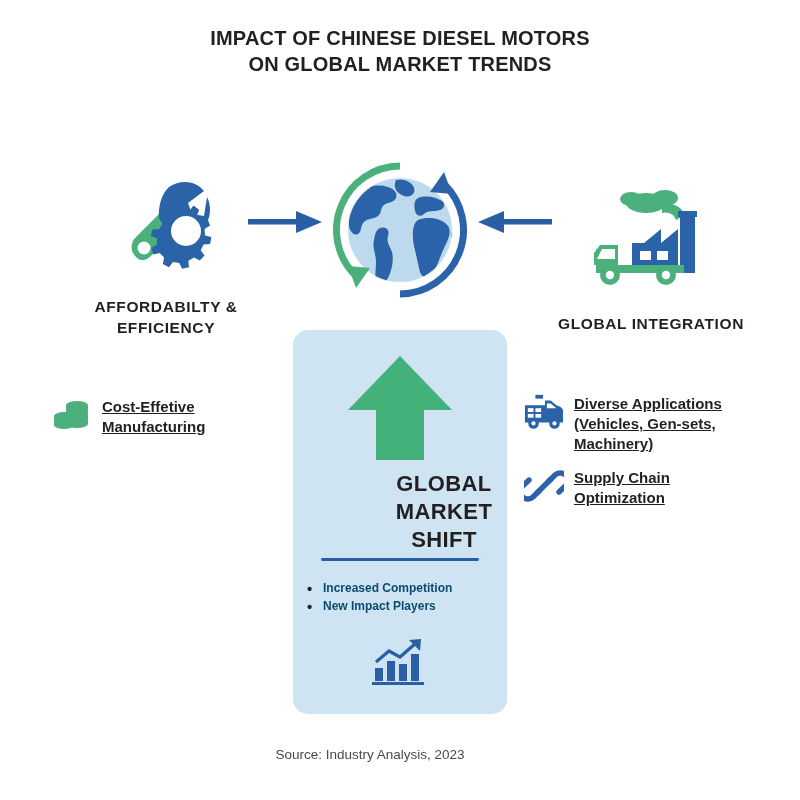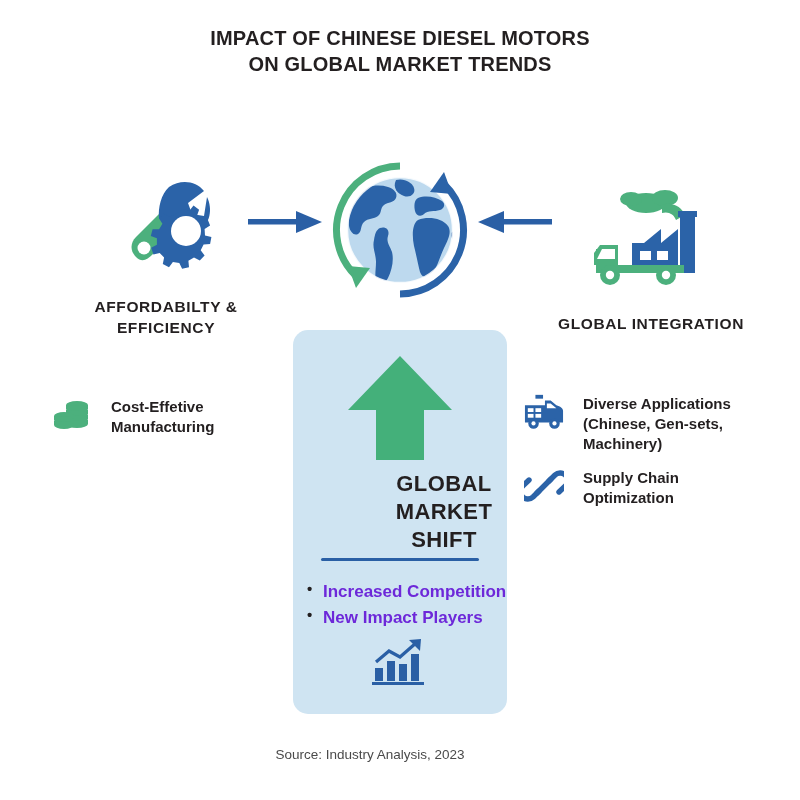--- a/index.html
+++ b/index.html
@@ -123,24 +123,24 @@
     position: absolute;
     left: 12px;
     top: 249px;
     width: 196px;
     margin: 0;
     padding: 0;
     list-style: none;
     text-align: left;
   }
   .card-bullets li {
-    font-size: 17px;
+    font-size: 12px;
     font-weight: bold;
     line-height: 1.5;
-    color: #6d28d9;
+    color: #0c4a6e;
     padding-left: 18px;
     position: relative;
     white-space: nowrap;
   }
   .card-bullets li::before {
     content: "•";
     position: absolute;
     left: 2px;
     top: -1px;
     font-size: 15px;
@@ -153,21 +153,22 @@
     width: 214px;
     display: flex;
     justify-content: center;
   }
 
   
   .feature {
     position: absolute;
     display: flex;
     align-items: flex-start;
-    gap: 19px;
+    gap: 10px;
+    text-decoration: underline;
   }
   .feature .ficon {
     width: 40px;
     min-width: 40px;
     height: 40px;
     display: flex;
     align-items: center;
     justify-content: center;
   }
   .feature .ftext {
@@ -379,21 +380,21 @@
         <rect x="4" y="21" width="6" height="4" fill="#ffffff"></rect>
         <rect x="12" y="21" width="6" height="4" fill="#ffffff"></rect>
         <circle cx="10" cy="31" r="5.5" fill="#2b63a8"></circle>
         <circle cx="10" cy="31" r="2.2" fill="#ffffff"></circle>
         <circle cx="32" cy="31" r="5.5" fill="#2b63a8"></circle>
         <circle cx="32" cy="31" r="2.2" fill="#ffffff"></circle>
       </svg>
     </div>
     <div class="ftext">
       <div>Diverse Applications</div>
-      <div>(Chinese, Gen-sets,</div>
+      <div>(Vehicles, Gen-sets,</div>
       <div>Machinery)</div>
     </div>
   </div>
 
   <div class="feature" id="feature-supply">
     <div class="ficon">
       <svg width="40" height="40" viewBox="0 0 40 40">
         <g fill="none" stroke="#2b63a8" stroke-width="5.4" stroke-linecap="round">
           <path d="M15 25 L9 31 A7.5 7.5 0 0 1 -1.6 20.4 L5 14"></path>
           <path d="M25 15 L31 9 A7.5 7.5 0 0 1 41.6 19.6 L35 26"></path>

